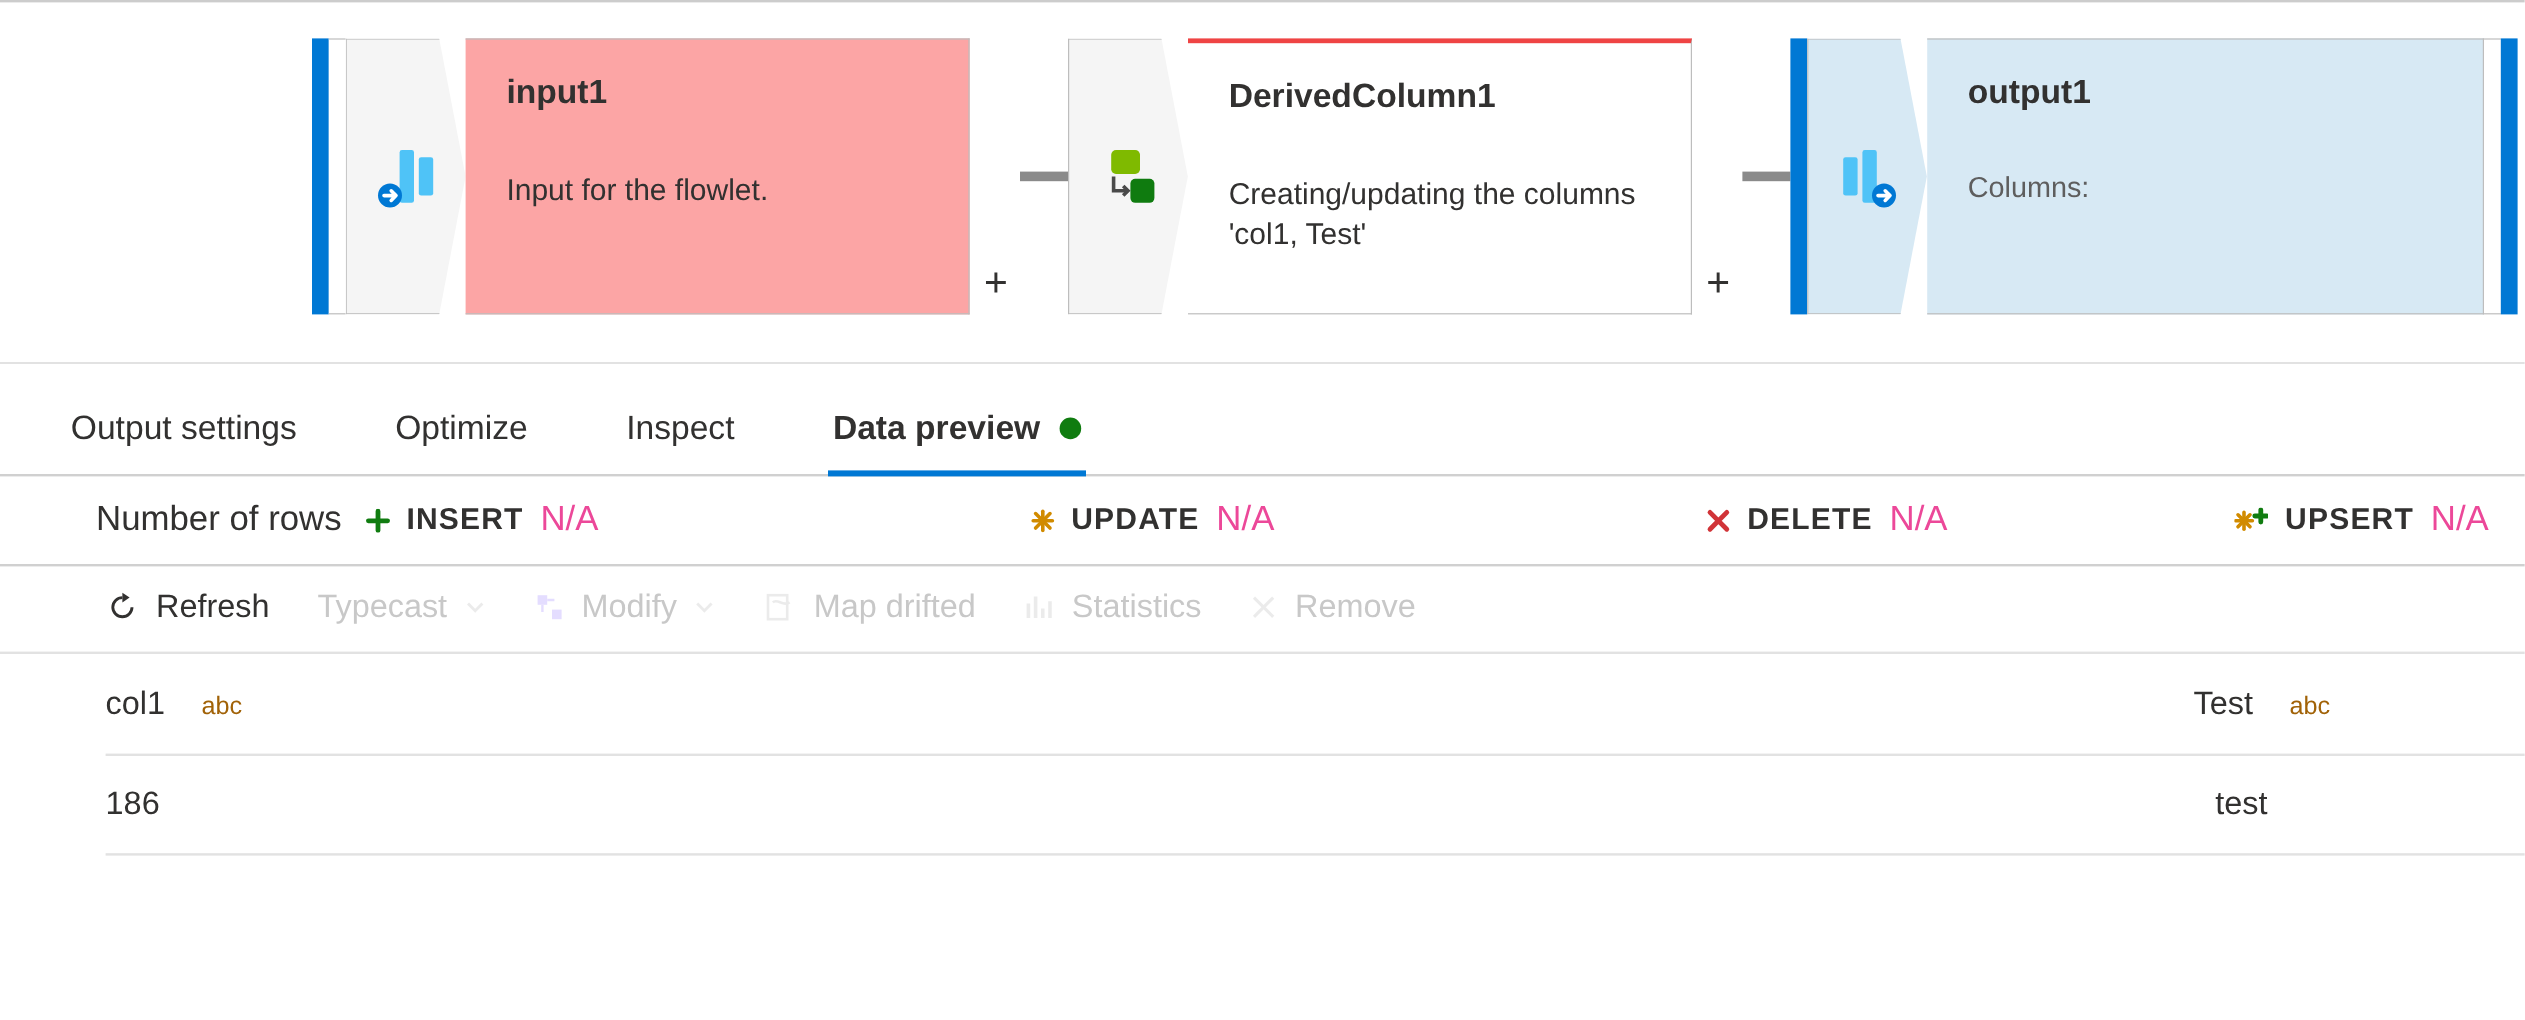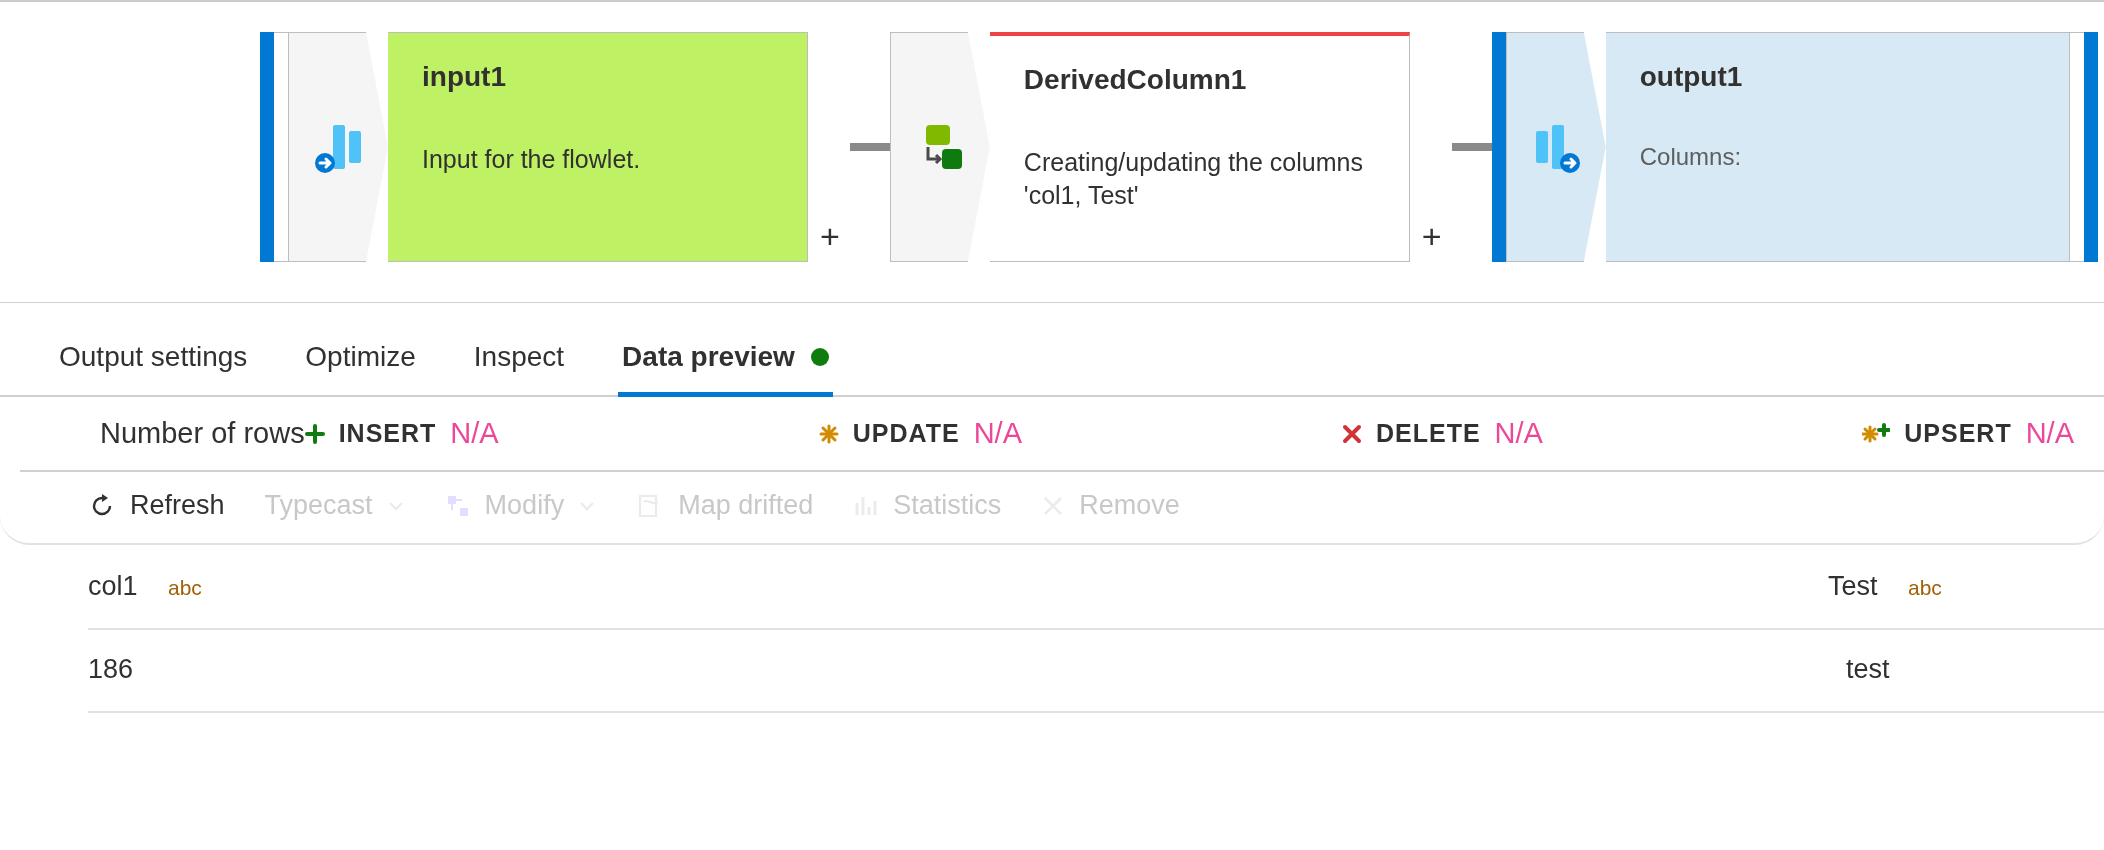--- a/index.html
+++ b/index.html
@@ -7,56 +7,56 @@
 
   
   .canvas-wrap { width: 100%; border-top: 2px solid #ccc; border-bottom: 1px solid #d0d0d0; padding: 30px 0 40px 0; position: relative; }
   .flow-row { display: flex; align-items: stretch; margin-left: 260px; }
 
   .node-block { display: flex; align-items: stretch; height: 230px; }
 
   .node-box { display:flex; flex-direction:column; padding: 28px 30px 24px 34px; position:relative; }
   .node-title { font-size: 28px; font-weight: 600; margin-bottom: 50px; }
   .node-desc  { font-size: 25px; color:#323130; line-height:1.3; }
-  .plain-box { width: 420px; border-top:1px solid #bdbdbd; border-bottom:1px solid #bdbdbd; border-right:1px solid #bdbdbd; background:#bef264; }
+  .plain-box { width: 420px; border-top:1px solid #bdbdbd; border-bottom:1px solid #bdbdbd; border-right:1px solid #bdbdbd; background:#fca5a5; }
   .plain-box-d { width: 420px; border-top:4px solid #ef4444; border-bottom:1px solid #bdbdbd; border-right:1px solid #bdbdbd; background:#fff; }
   .out-box { width: 464px; border-top:1px solid #bdbdbd; border-bottom:1px solid #bdbdbd; border-right:1px solid #bdbdbd; background:#d7e9f4; }
 
   .sel-rail { width: 14px; background:#0078d4; }
   .sel-rail-l { width: 14px; background:#0078d4; }
 
   .plus-add { font-size: 34px; font-weight: 400; color:#323130; align-self:flex-end; padding: 6px 10px 6px 12px; cursor:pointer; }
 
   .connector { width: 40px; display:flex; align-items:center; }
   .connector .bar { height: 8px; width:100%; background:#8a8a8a; }
 
   .chev-shape { width:100%; height:100%; background:#f5f5f5; border-top:1px solid #bdbdbd; border-left:1px solid #bdbdbd; border-bottom:1px solid #bdbdbd; clip-path: polygon(0 0, 78% 0, 100% 50%, 78% 100%, 0 100%); display:flex; align-items:center; justify-content:center; }
   .chev-shape-blue { width:100%; height:100%; background:#d7e9f4; border-top:1px solid #bdbdbd; border-left:1px solid #bdbdbd; border-bottom:1px solid #bdbdbd; clip-path: polygon(0 0, 78% 0, 100% 50%, 78% 100%, 0 100%); display:flex; align-items:center; justify-content:center; }
 
   .cols-label { font-size:24px; color:#5e5e5e; }
   .cols-total { font-size:26px; font-weight:600; }
 
   
-  .tabs-wrap { display:flex; gap: 50px; padding: 28px 0 0 55px; border-bottom:2px solid #d0d0d0; }
+  .tabs-wrap { display:flex; gap: 74px; padding: 28px 0 0 55px; border-bottom:2px solid #d0d0d0; }
   .tab { font-size: 28px; font-weight: 400; color:#323130; padding: 10px 4px 22px 4px; cursor:pointer; position:relative; display:flex; align-items:center; gap:16px; }
   .tab.active { font-weight: 600; }
   .tab.active::after { content:""; position:absolute; left:0; right:0; bottom:-2px; height:5px; background:#0078d4; }
   .tab .dot { width:18px; height:18px; border-radius:50%; background:#107c10; display:inline-block; }
 
   
-  .status-row { display:flex; align-items:center; padding: 20px 0 20px 80px; border-bottom:2px solid #d0d0d0; font-size: 29px; margin-left: 20px; }
+  .status-row { display:flex; align-items:center; padding: 20px 0 20px 80px; border-bottom:2px solid #d0d0d0; gap: 20px; font-size: 29px; }
   .status-label { font-weight:400; }
   .status-seg { display:flex; align-items:center; gap: 14px; }
   .status-seg .op { font-weight: 800; letter-spacing:1px; font-size:25px; }
   .status-seg .val { font-size:29px; font-weight:400; color:#ec4899; }
   .gap-big { width: 320px; }
   .gap-mid { width: 320px; }
 
   
-  .toolbar { display:flex; align-items:center; padding: 18px 0 22px 88px; gap: 40px; border-bottom:2px solid #e2e2e2; font-size:27px;border-radius:29px; }
+  .toolbar { display:flex; align-items:center; padding: 18px 0 22px 88px; gap: 40px; border-bottom:2px solid #e2e2e2; font-size:27px; }
   .tb-btn { display:flex; align-items:center; gap:14px; cursor:pointer; }
   .tb-btn.dis { color:#c8c8c8; cursor:default; }
   .tb-btn.dis svg { opacity:0.35; }
 
   
   .tbl-wrap { padding: 0 0 0 88px; }
   .tbl-head { display:flex; border-bottom:2px solid #e2e2e2; padding: 26px 0 26px 0; }
   .col-left  { flex: 0 0 1740px; }
   .col-right { flex: 0 0 300px; }
   .colname { font-size:27px; font-weight:400; }

